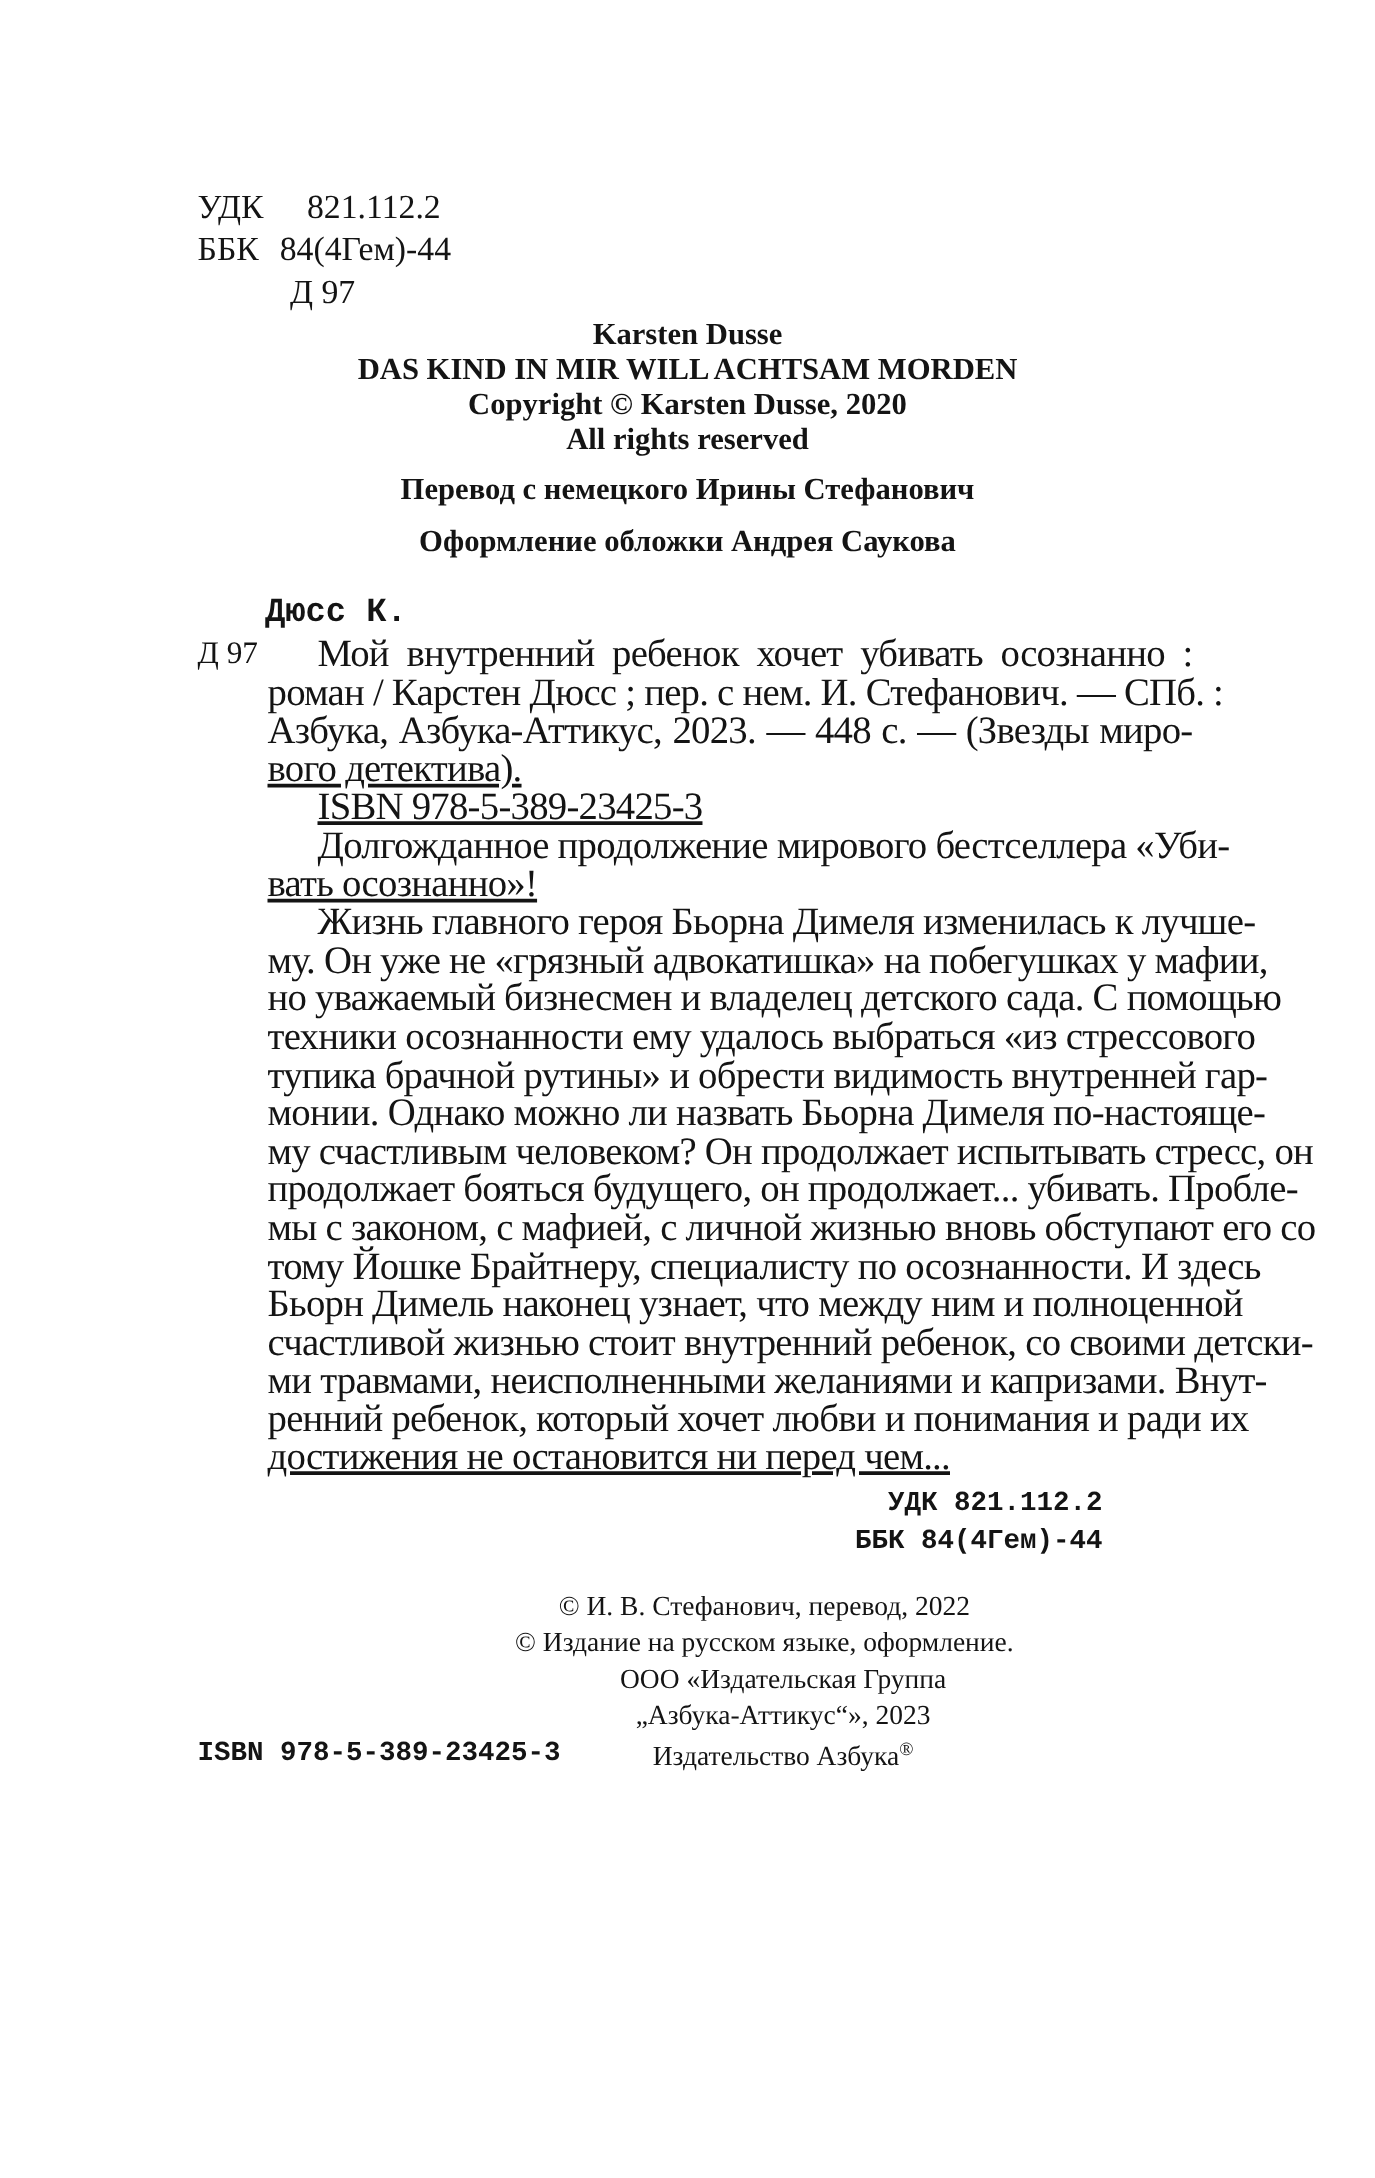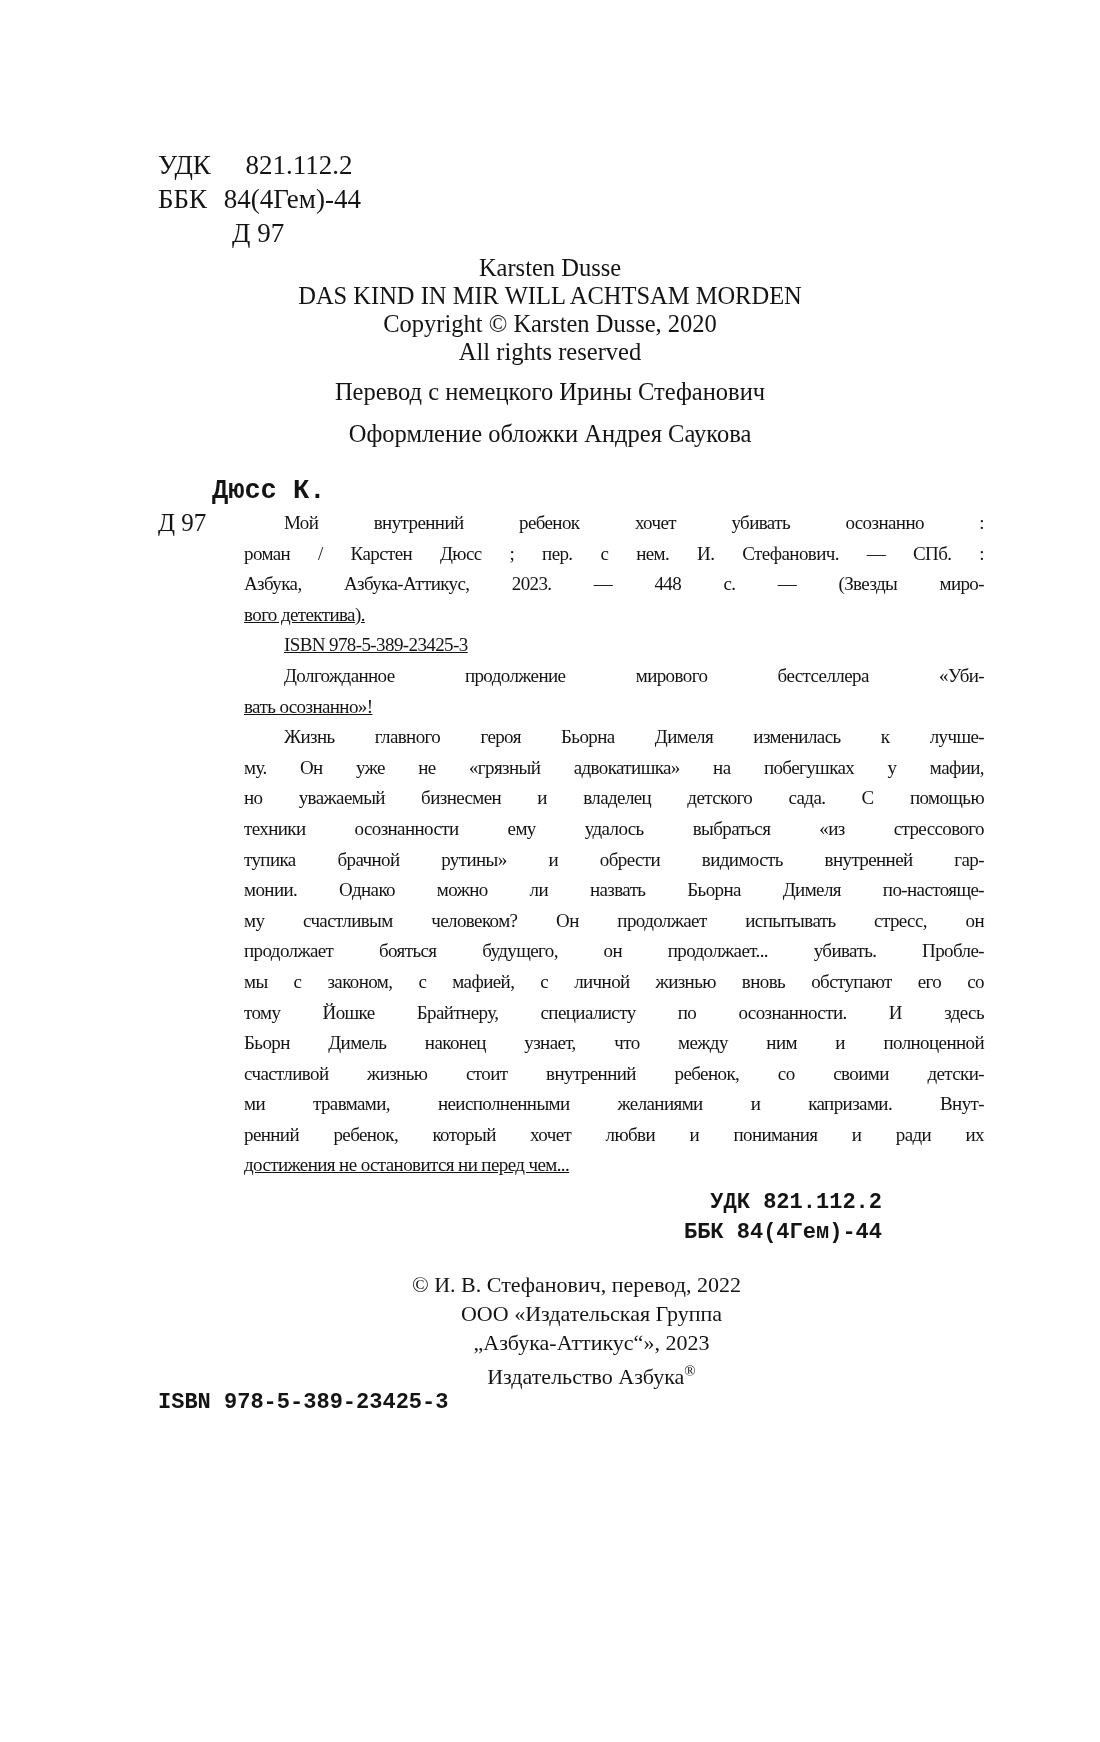--- a/index.html
+++ b/index.html
@@ -2,22 +2,22 @@
 <html><head>
 <meta charset="utf-8">
 <style>
   html, body { margin:0; padding:0; background:#ffffff; }
   body { width:1100px; height:1742px; position:relative; overflow:hidden;
          font-family:"Liberation Serif","DejaVu Serif",serif; color:#141414; }
   .abs { position:absolute; white-space:nowrap; }
   .f27 { font-size:27px; line-height:34px; }
   .f24 { font-size:24.5px; line-height:31px; }
   .bold { font-weight:bold;font-family:Liberation Mono, monospace; }
-  .center { text-align:center; width:700px; left:200px; }
-  .just { position:absolute; left:244px; width:740px; font-size:19px; line-height:30.6px;
+  .center { text-align:center; width:700px; left:200px;font-weight:bold; }
+  .just { position:absolute; left:214px; width:740px; font-size:31px; line-height:30.6px;
           letter-spacing:-0.6px; }
   .just .ln { display:block; text-align:justify; text-align-last:justify; white-space:nowrap; height:30.6px; }
   .just .ln.last { text-align-last:left;text-decoration:underline; }
   .just .ln.ind { padding-left:40px; }
 </style>
 </head>
 <body>
 
 <div class="abs f27" style="left:158px;top:148px;">
   <span>УДК</span>
@@ -63,20 +63,21 @@
   <span class="ln">ми травмами, неисполненными желаниями и капризами. Внут-</span>
   <span class="ln">ренний ребенок, который хочет любви и понимания и ради их</span>
   <span class="ln last">достижения не остановится ни перед чем...</span>
 </div>
 
 <div class="abs bold" style="right:218px;top:1188px;font-size:22px;line-height:30px;text-align:left;">УДК 821.112.2</div>
 <div class="abs bold" style="right:218px;top:1218px;font-size:22px;line-height:30px;">ББК 84(4Гем)-44</div>
 
 <div class="abs" style="left:412px;top:1270px;font-size:22px;line-height:29px;text-align:center;">
   <div>©  И. В. Стефанович, перевод, 2022</div>
+  <div>©  Издание на русском языке, оформление.</div>
   <div style="padding-left:30px">ООО «Издательская Группа</div>
   <div style="padding-left:30px">„Азбука-Аттикус“», 2023</div>
   <div style="padding-left:30px">
     <span>Издательство Азбука</span><sup style="font-size:15px">®</sup>
   </div>
 </div>
 
 <div class="abs bold" style="left:158px;top:1388px;font-size:22px;line-height:29px;">ISBN 978-5-389-23425-3</div>
 
 </body></html>

